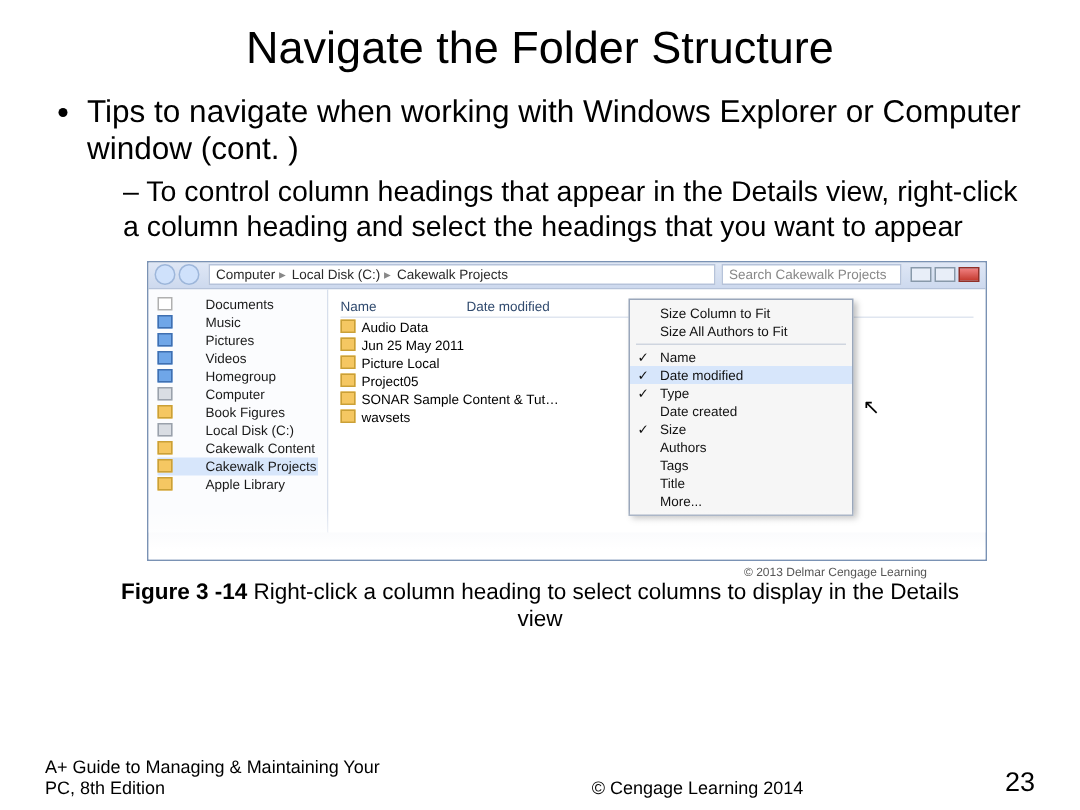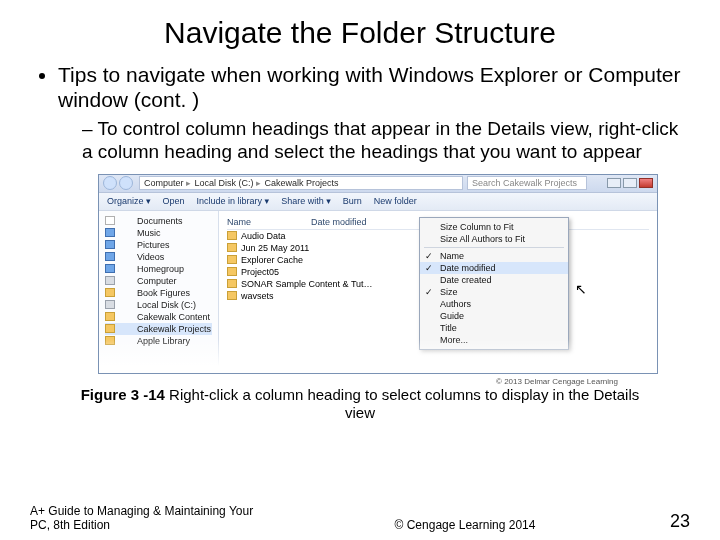--- a/index.html
+++ b/index.html
@@ -36,21 +36,21 @@
   .titlebar {
     display:flex; align-items:center;
     height:18px; padding:0 4px;
     background:linear-gradient(#dfe7f5,#cdd9ee);
     border-bottom:1px solid #b6c3da;
   }
   .navbtn { width:14px; height:14px; border-radius:50%; background:#cfe1fb; border:1px solid #9db6da; margin-right:2px; }
   .crumbs { flex:1; height:14px; background:#fff; border:1px solid #b6c3da; margin:0 4px; display:flex; align-items:center; padding:0 4px; gap:4px; color:#2a2a2a;}
   .crumbs span::after { content:" ▸"; color:#888;}
   .crumbs span:last-child::after { content:""; }
-  .searchbox { width:120px; height:14px; background:#fff; border:1px solid #b6c3da; margin-right:16px; color:#888; padding:0 4px; display:flex; align-items:center;}
+  .searchbox { width:120px; height:14px; background:#fff; border:1px solid #b6c3da; margin-right:2px; color:#888; padding:0 4px; display:flex; align-items:center;}
   .winctrl { display:flex; gap:2px; margin-left:4px;}
   .winctrl div { width:14px; height:10px; border:1px solid #8899aa; background:#e8eef8;}
   .winctrl .close { background:linear-gradient(#f08080,#c43a2f); border-color:#913028;}
   .toolbar {
     height:18px; background:linear-gradient(#f2f6fc,#e3eaf5);
     border-bottom:1px solid #cfd8e7; display:flex; align-items:center; gap:12px; padding:0 8px; color:#1a3a6e;
   }
   .exp-body { display:flex; height:calc(100% - 36px); }
   .navpane { width:120px; border-right:1px solid #d7dfec; padding:4px 6px; background:#fbfcfe;}
   .navitem { display:flex; align-items:center; gap:22px; padding:1px 0; color:#1a1a1a;}
@@ -112,28 +112,20 @@
           <span>Local Disk (C:)</span>
           <span>Cakewalk Projects</span>
         </div>
         <div class="searchbox">Search Cakewalk Projects</div>
         <div class="winctrl">
           <div></div>
           <div></div>
           <div class="close"></div>
         </div>
       </div>
-      <div class="toolbar">
-        <span>Organize ▾</span>
-        <span>Open</span>
-        <span>Include in library ▾</span>
-        <span>Share with ▾</span>
-        <span>Burn</span>
-        <span>New folder</span>
-      </div>
       <div class="exp-body">
         <div class="navpane" id="navpane">
             <div class="navitem">
               <span class="ico doc"></span>
               <span>Documents</span>
             </div>
             <div class="navitem">
               <span class="ico blue"></span>
               <span>Music</span>
             </div>
@@ -183,21 +175,21 @@
               <div class="row">
                 <span class="ico"></span>
                 <span>Audio Data</span>
               </div>
               <div class="row">
                 <span class="ico"></span>
                 <span>Jun 25 May 2011</span>
               </div>
               <div class="row">
                 <span class="ico"></span>
-                <span>Explorer Cache</span>
+                <span>Picture Local</span>
               </div>
               <div class="row">
                 <span class="ico"></span>
                 <span>Project05</span>
               </div>
               <div class="row">
                 <span class="ico"></span>
                 <span>SONAR Sample Content &amp; Tut…</span>
               </div>
               <div class="row">
@@ -205,24 +197,25 @@
                 <span>wavsets</span>
               </div>
             </div>
 
           <div class="ctxmenu" id="ctxmenu">
               <div class="mi">Size Column to Fit</div>
               <div class="mi">Size All Authors to Fit</div>
               <div class="sep"></div>
               <div class="mi chk">Name</div>
               <div class="mi chk hov">Date modified</div>
+              <div class="mi chk">Type</div>
               <div class="mi">Date created</div>
               <div class="mi chk">Size</div>
               <div class="mi">Authors</div>
-              <div class="mi">Guide</div>
+              <div class="mi">Tags</div>
               <div class="mi">Title</div>
               <div class="mi">More...</div>
             </div>
           <div class="cursor">↖</div>
         </div>
       </div>
       <div class="fade"></div>
     </div>
     <div class="copysmall">© 2013 Delmar Cengage Learning</div>
   </div>

